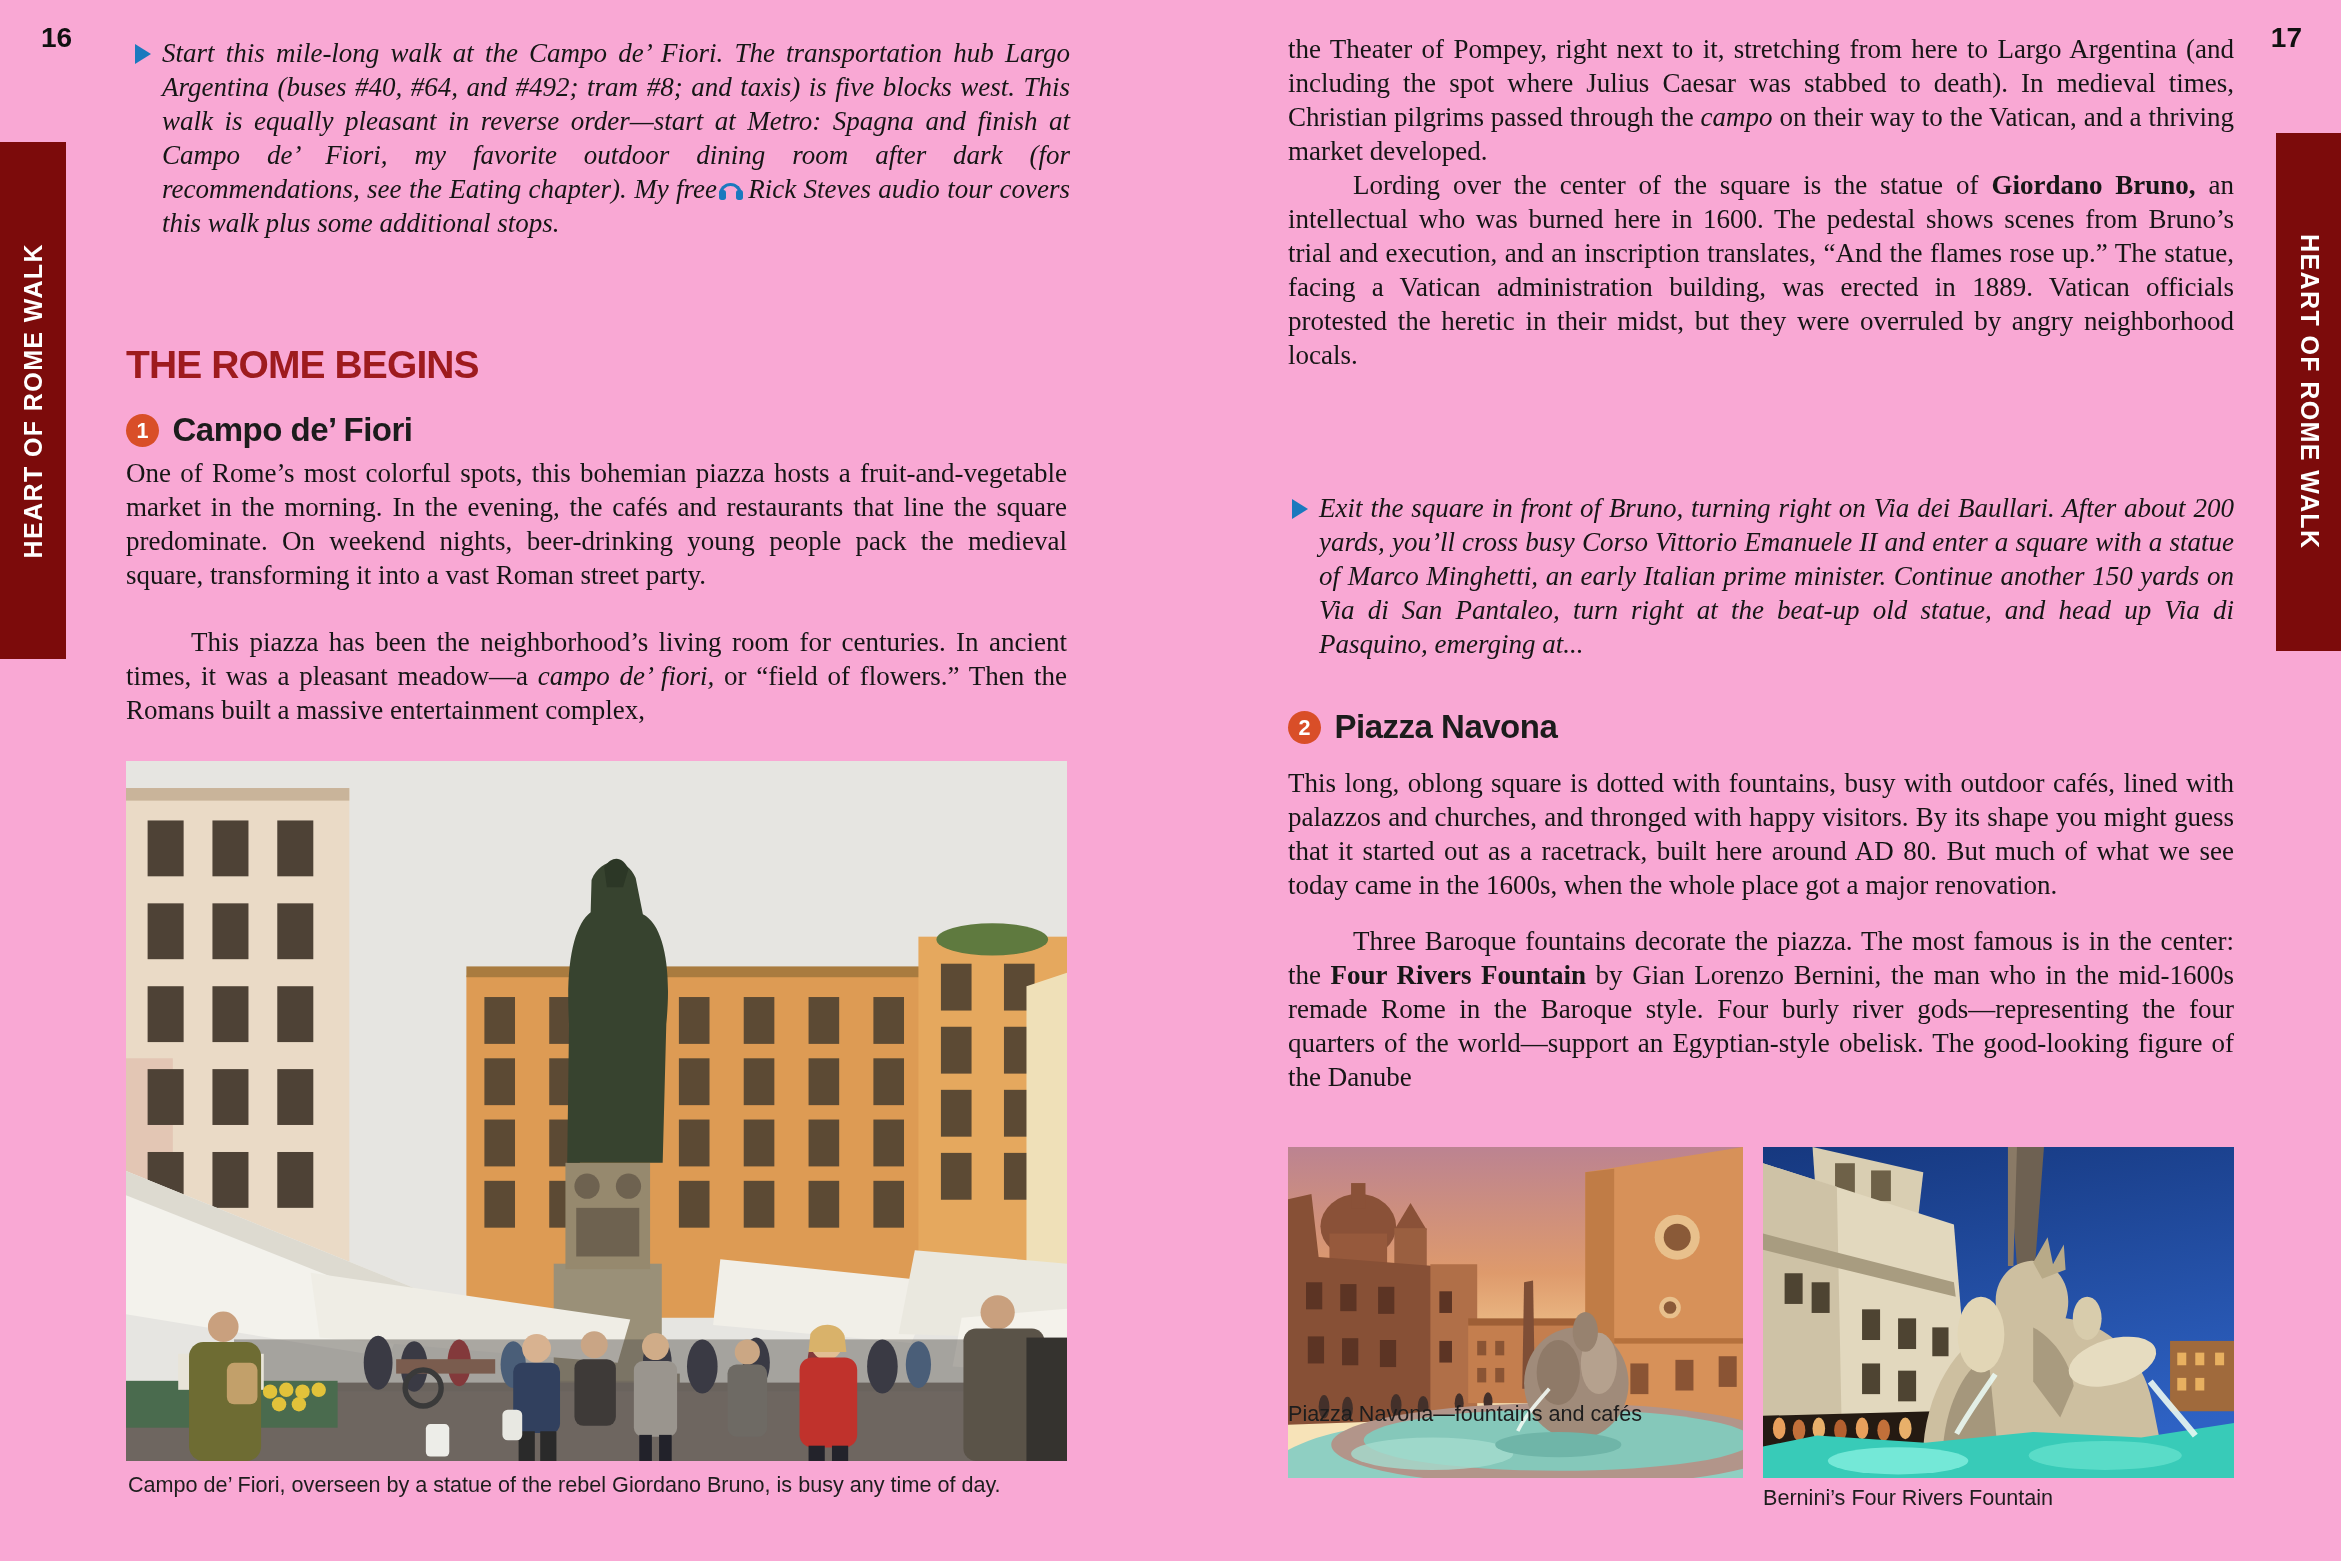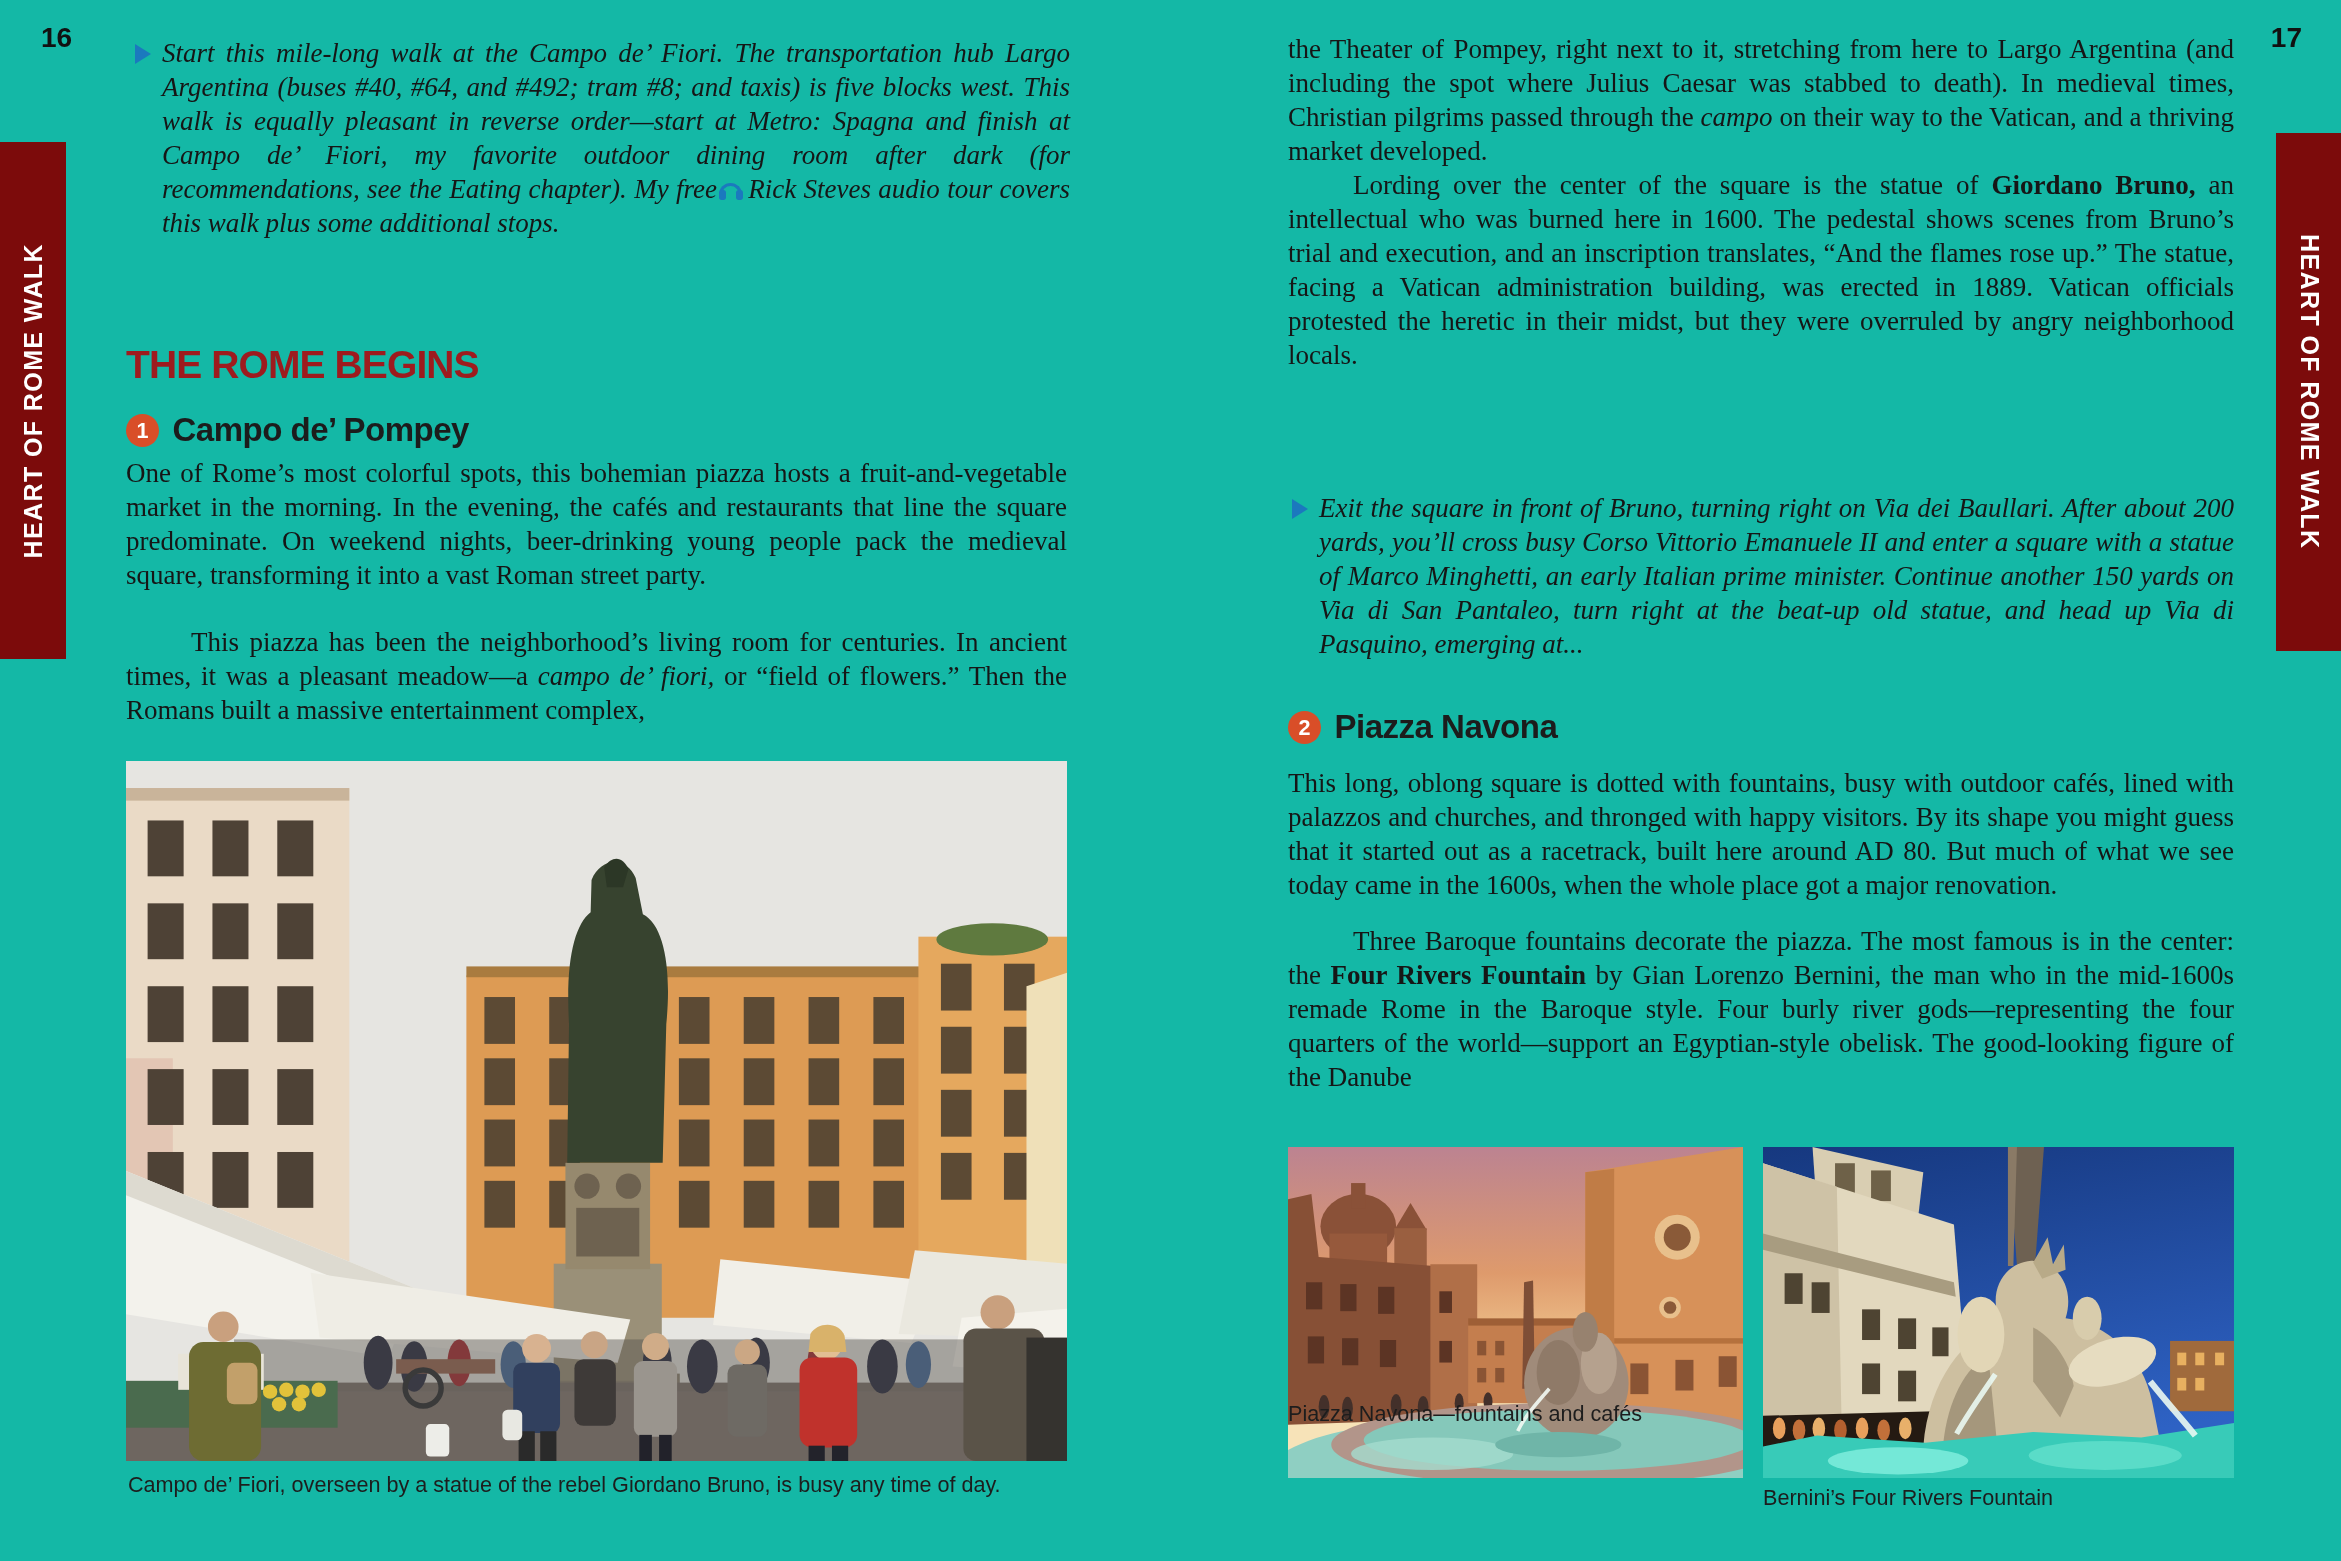--- a/index.html
+++ b/index.html
@@ -1,16 +1,16 @@
 <!DOCTYPE html>
 <html style="font-size:14.4px"><head>
 <meta charset="utf-8">
 <style>
   html,body{margin:0;padding:0;background:#ffffff;}
-  .spread{position:relative;width:2342px;height:1561px;background:#14b8a6;overflow:hidden;
+  .spread{position:relative;width:2342px;height:1561px;background:#f9a8d4;overflow:hidden;
           font-family:"Liberation Serif",serif;color:#161616;}
 
   
   .page-num{position:absolute;top:21.6px;font:bold 28px "Liberation Sans",sans-serif;color:#111;}
   .page-num-left{left:41px;}
   .page-num-right{right:40px;}
 
   
   .sidebar{position:absolute;width:66px;background:#7C0B0B;display:flex;align-items:center;justify-content:center;}
   .sidebar-left{left:0;top:142px;height:517px;}
@@ -83,21 +83,21 @@
 
   <div class="bullet-block intro-block">
     <span class="bullet-arrow"></span>
     <p class="bullet-text"><span>Start this mile-long walk at the Campo de’ Fiori. The transportation hub Largo Argentina (buses #40, #64, and #492; tram #8; and taxis) is five blocks west. This walk is equally pleasant in reverse order—start at Metro: Spagna and finish at Campo de’ Fiori, my favorite outdoor dining room after dark (for recommendations, see the Eating chapter). My free</span><span class="icon-headphones"></span><span>Rick Steves audio tour covers this walk plus some additional stops.</span></p>
   </div>
 
   <h1 class="walk-heading">THE ROME BEGINS</h1>
 
   <div class="stop-heading stop-1">
     <span class="stop-num">1</span>
-    <span class="stop-title">Campo de’ Pompey</span>
+    <span class="stop-title">Campo de’ Fiori</span>
   </div>
 
   <p class="body-para para-l1"><span>One of Rome’s most colorful spots, this bohemian piazza hosts a fruit-and-vegetable market in the morning. In the evening, the cafés and restaurants that line the square predominate. On weekend nights, beer-drinking young people pack the medieval square, transforming it into a vast Roman street party.</span></p>
   <p class="body-para indent para-l2"><span>This piazza has been the neighborhood’s living room for centuries. In ancient times, it was a pleasant meadow—a </span><span class="seg-i">campo de’ fiori,</span><span> or “field of flowers.” Then the Romans built a massive entertainment complex,</span></p>
 
   <div class="photo photo-campo">
     <svg viewBox="0 0 1045 777" preserveAspectRatio="none" aria-hidden="true">
       <defs>
         <rect id="wA" width="34" height="52" fill="#5C4A34"></rect>
         <rect id="wB" width="40" height="62" fill="#4E4236"></rect>

